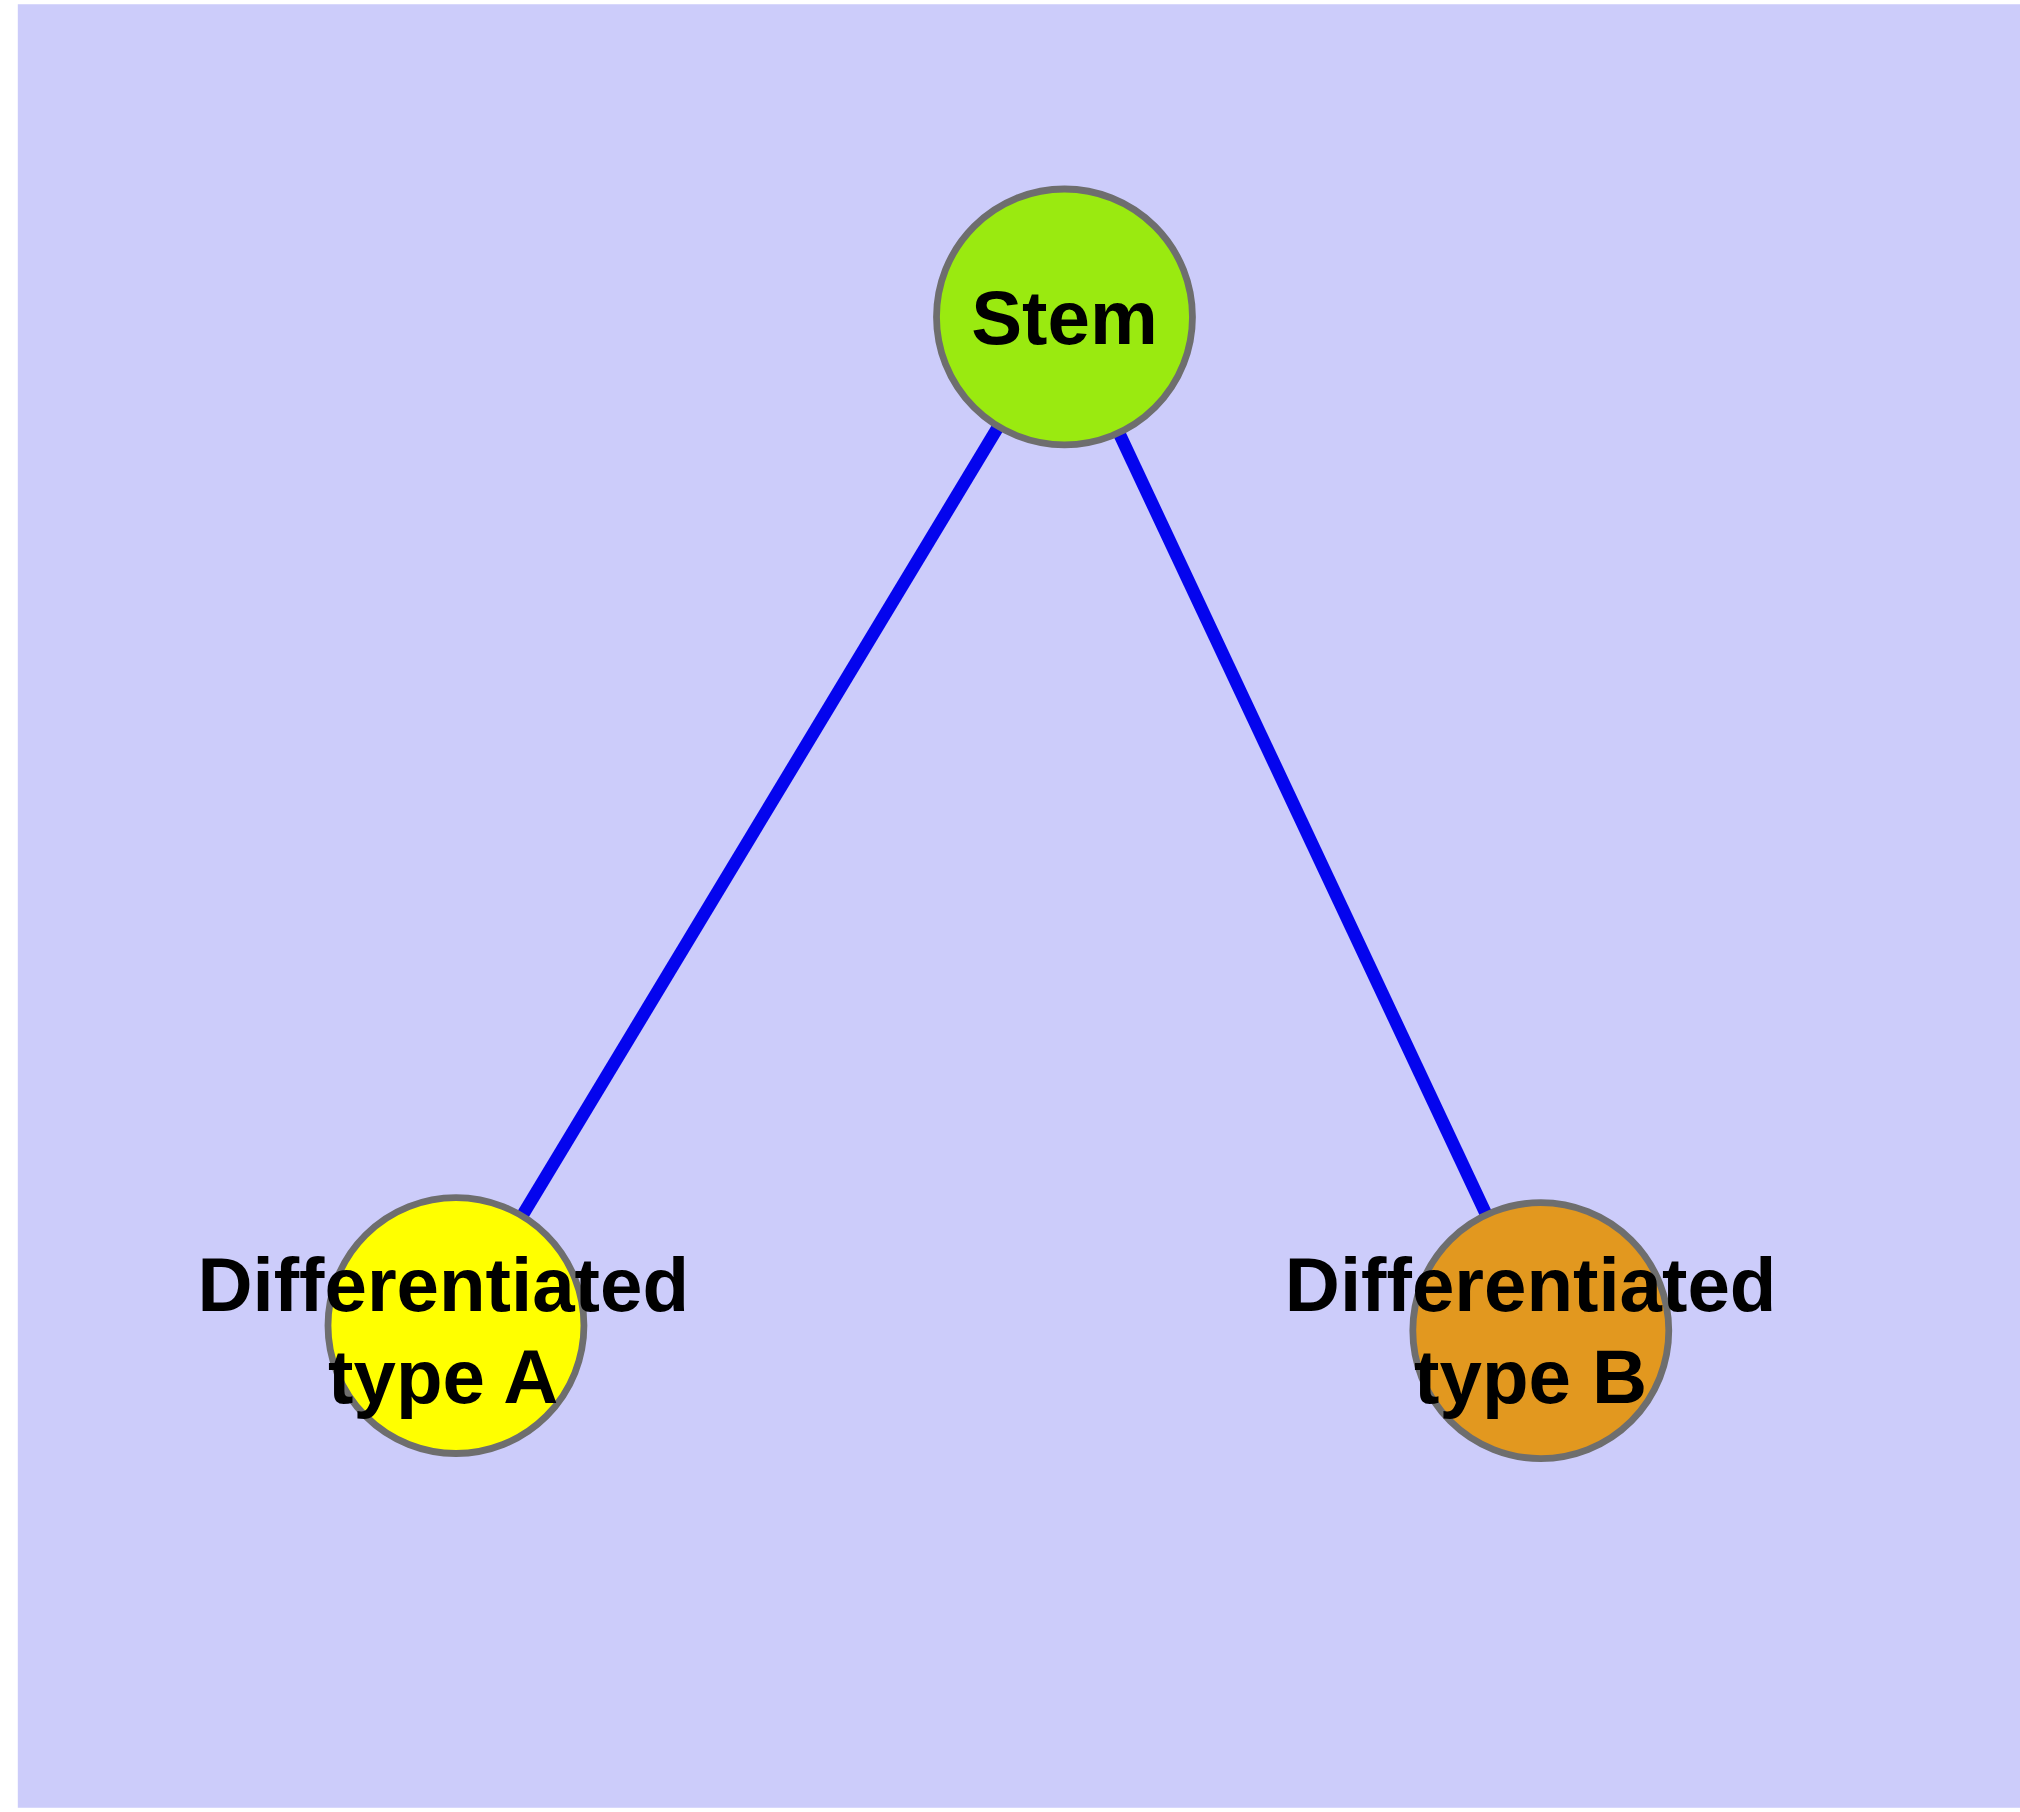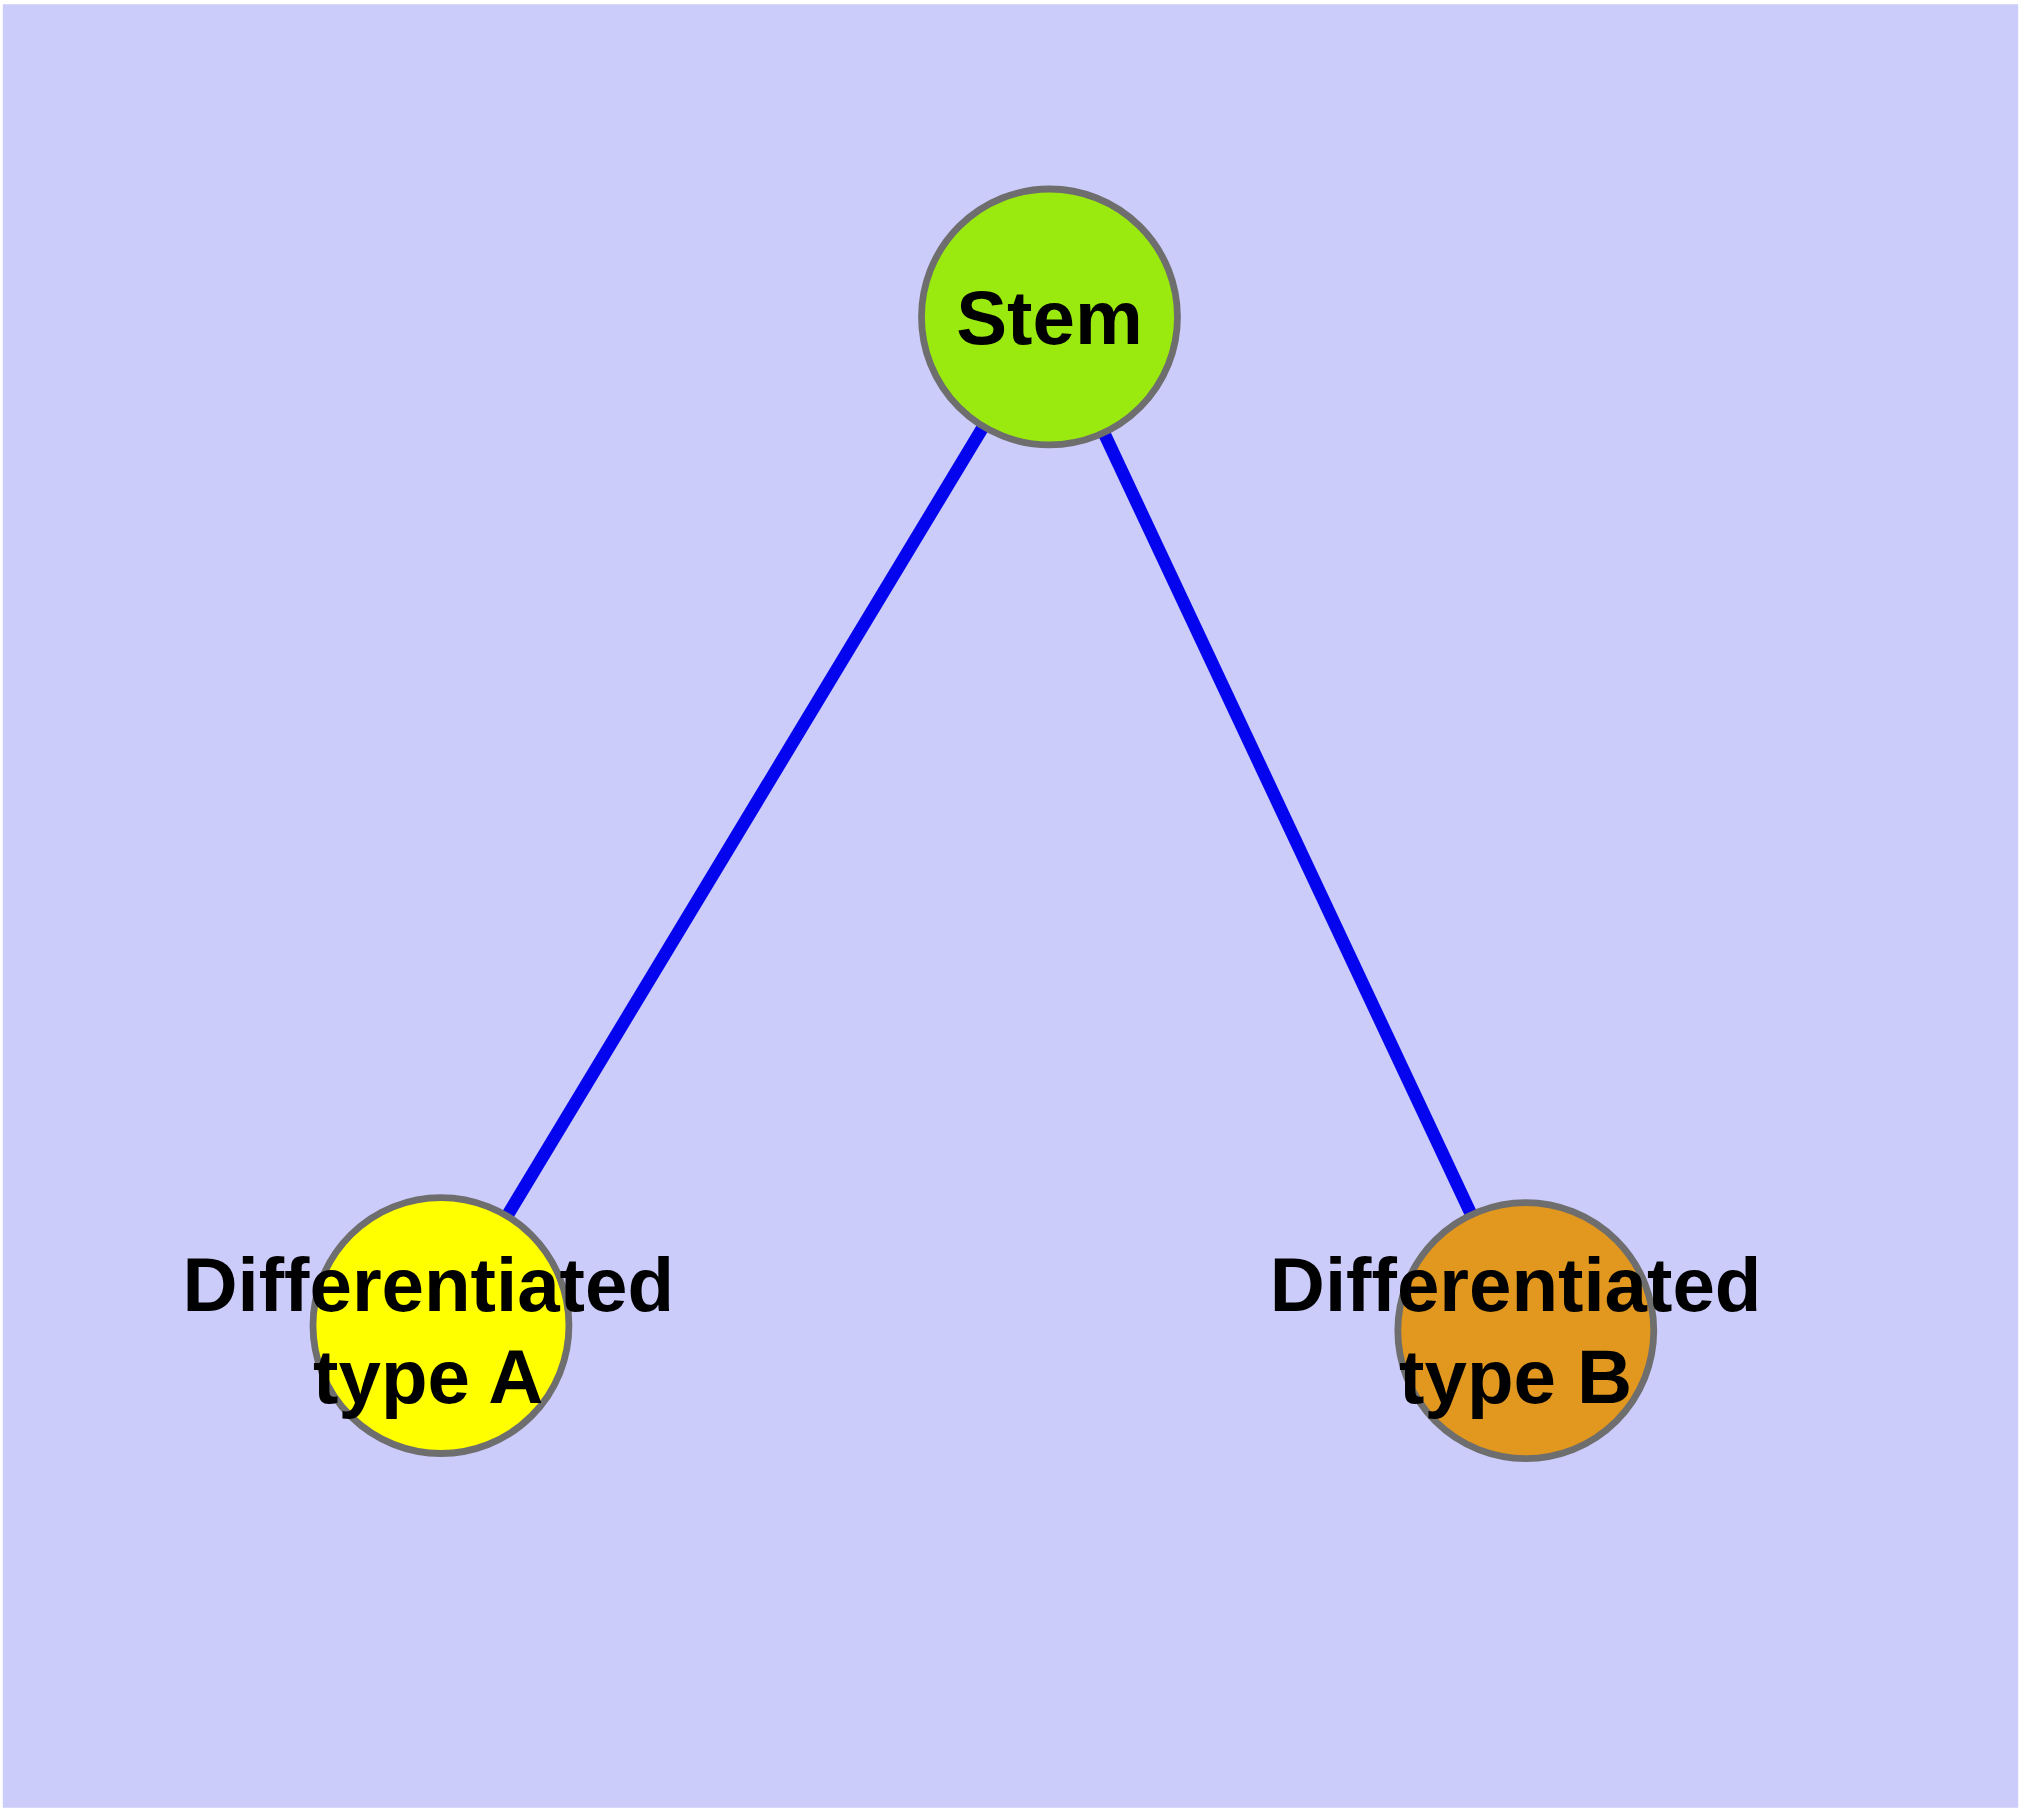--- a/index.html
+++ b/index.html
@@ -4,20 +4,21 @@
 <style>
   html, body {
     margin: 0;
     padding: 0;
     background: #ffffff;
   }
   .diagram-wrap {
     width: 1614px;
     height: 1812px;
     position: relative;
+    padding-left: 15px;
   }
   svg {
     display: block;
   }
   .edge {
     stroke-width: 15px;
     stroke-linecap: butt;
     fill: none;
   }
   .node {

